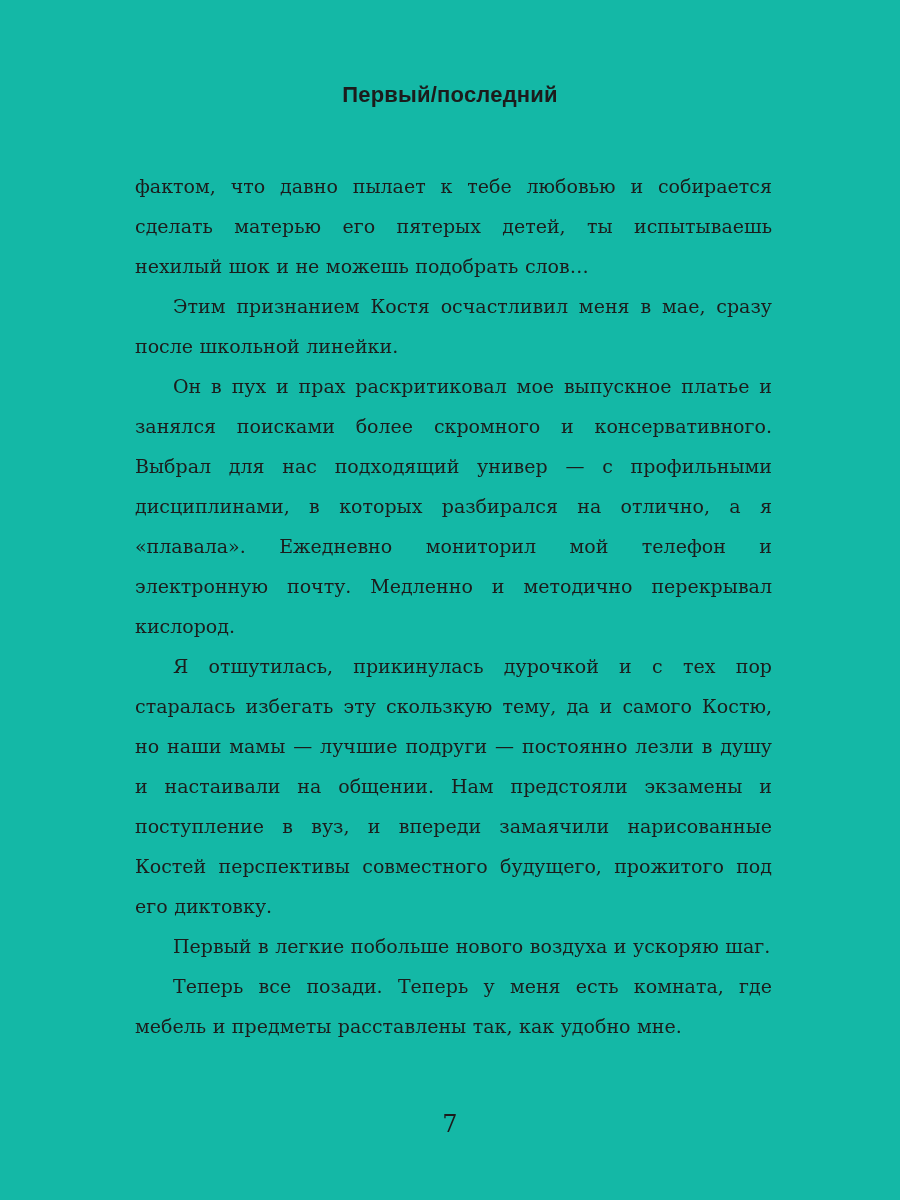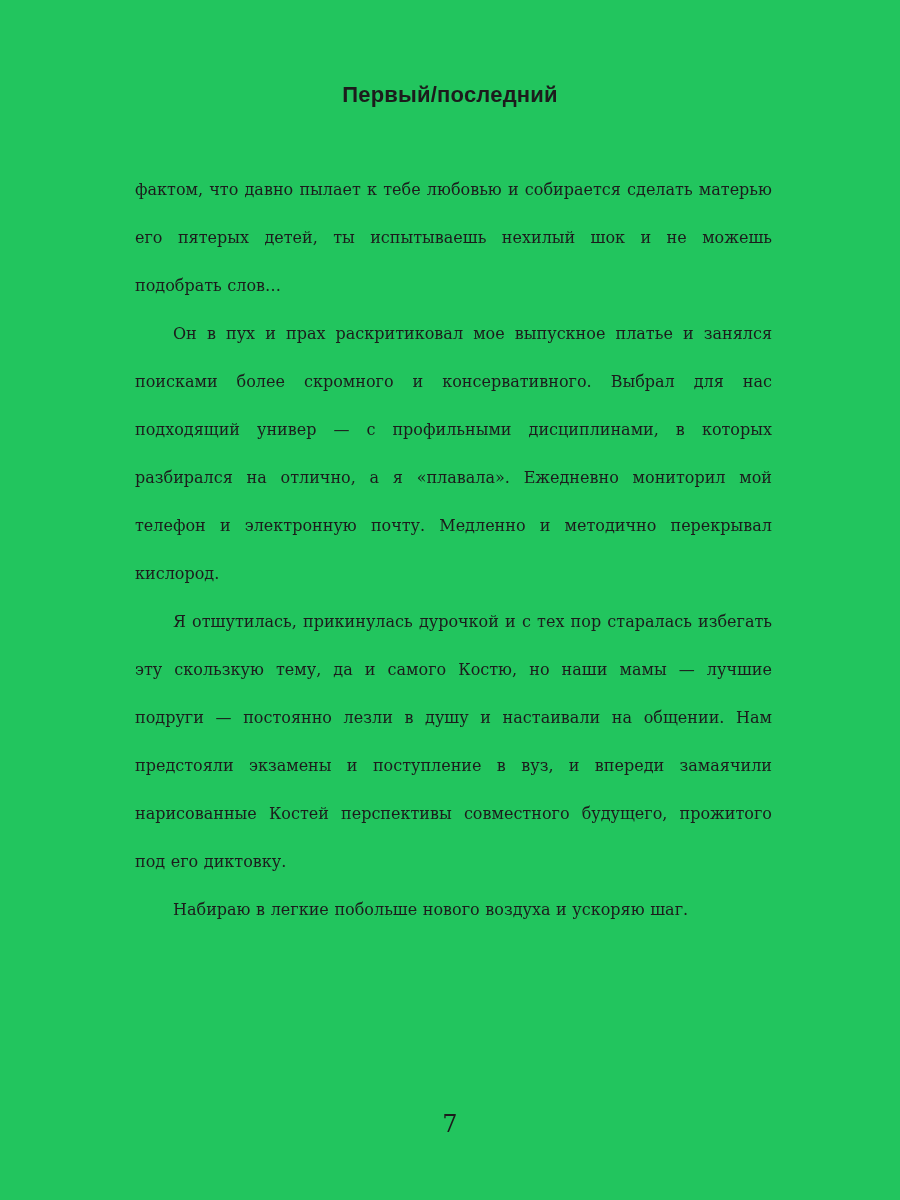--- a/index.html
+++ b/index.html
@@ -4,21 +4,21 @@
 <style>
   html, body {
     margin: 0;
     padding: 0;
     background: #ffffff;
   }
   .page {
     position: relative;
     width: 900px;
     height: 1200px;
-    background: #22c55e;
+    background: #14b8a6;
     color: #1c1c1c;
     overflow: hidden;
     box-sizing: border-box;
   }
   .running-head {
     position: absolute;
     top: 82px;
     left: 0;
     width: 100%;
     text-align: center;
@@ -27,22 +27,22 @@
     font-size: 22px;
     color: #1c1c1c;
     letter-spacing: 0.2px;
   }
   .body-text {
     position: absolute;
     top: 166px;
     left: 135px;
     width: 637px;
     font-family: "DejaVu Serif", "Liberation Serif", serif;
-    font-size: 16px;
-    line-height: 48px;
+    font-size: 19px;
+    line-height: 40px;
     text-align: justify;
     color: #1c1c1c;
     hyphens: auto;
     -webkit-hyphens: auto;
     word-spacing: 0.5px;
   }
   .body-text p {
     margin: 0;
     padding: 0;
     text-indent: 38px;
@@ -63,20 +63,22 @@
 </style>
 </head>
 <body>
 
 <div class="page">
 
   <div class="running-head">Первый/последний</div>
 
   <div class="body-text">
     <p class="no-indent">фактом, что давно пылает к тебе любовью и собирается сделать матерью его пятерых детей, ты испытываешь нехилый шок и не можешь подобрать слов…</p>
+    <p>Этим признанием Костя осчастливил меня в мае, сразу после школьной линейки.</p>
     <p>Он в пух и прах раскритиковал мое выпускное платье и занялся поисками более скромного и консервативного. Выбрал для нас подходящий универ — с профильными дисциплинами, в которых разбирался на отлично, а я «плавала». Ежедневно мониторил мой телефон и электронную почту. Медленно и методично перекрывал кислород.</p>
     <p>Я отшутилась, прикинулась дурочкой и с тех пор старалась избегать эту скользкую тему, да и самого Костю, но наши мамы — лучшие подруги — постоянно лезли в душу и настаивали на общении. Нам предстояли экзамены и поступление в вуз, и впереди замаячили нарисованные Костей перспективы совместного будущего, прожитого под его диктовку.</p>
-    <p>Набираю в легкие побольше нового воздуха и ускоряю шаг.</p>
+    <p>Первый в легкие побольше нового воздуха и ускоряю шаг.</p>
+    <p>Теперь все позади. Теперь у меня есть комната, где мебель и предметы расставлены так, как удобно мне.</p>
   </div>
 
   <div class="page-number">7</div>
 
 </div>
 
 </body></html>

